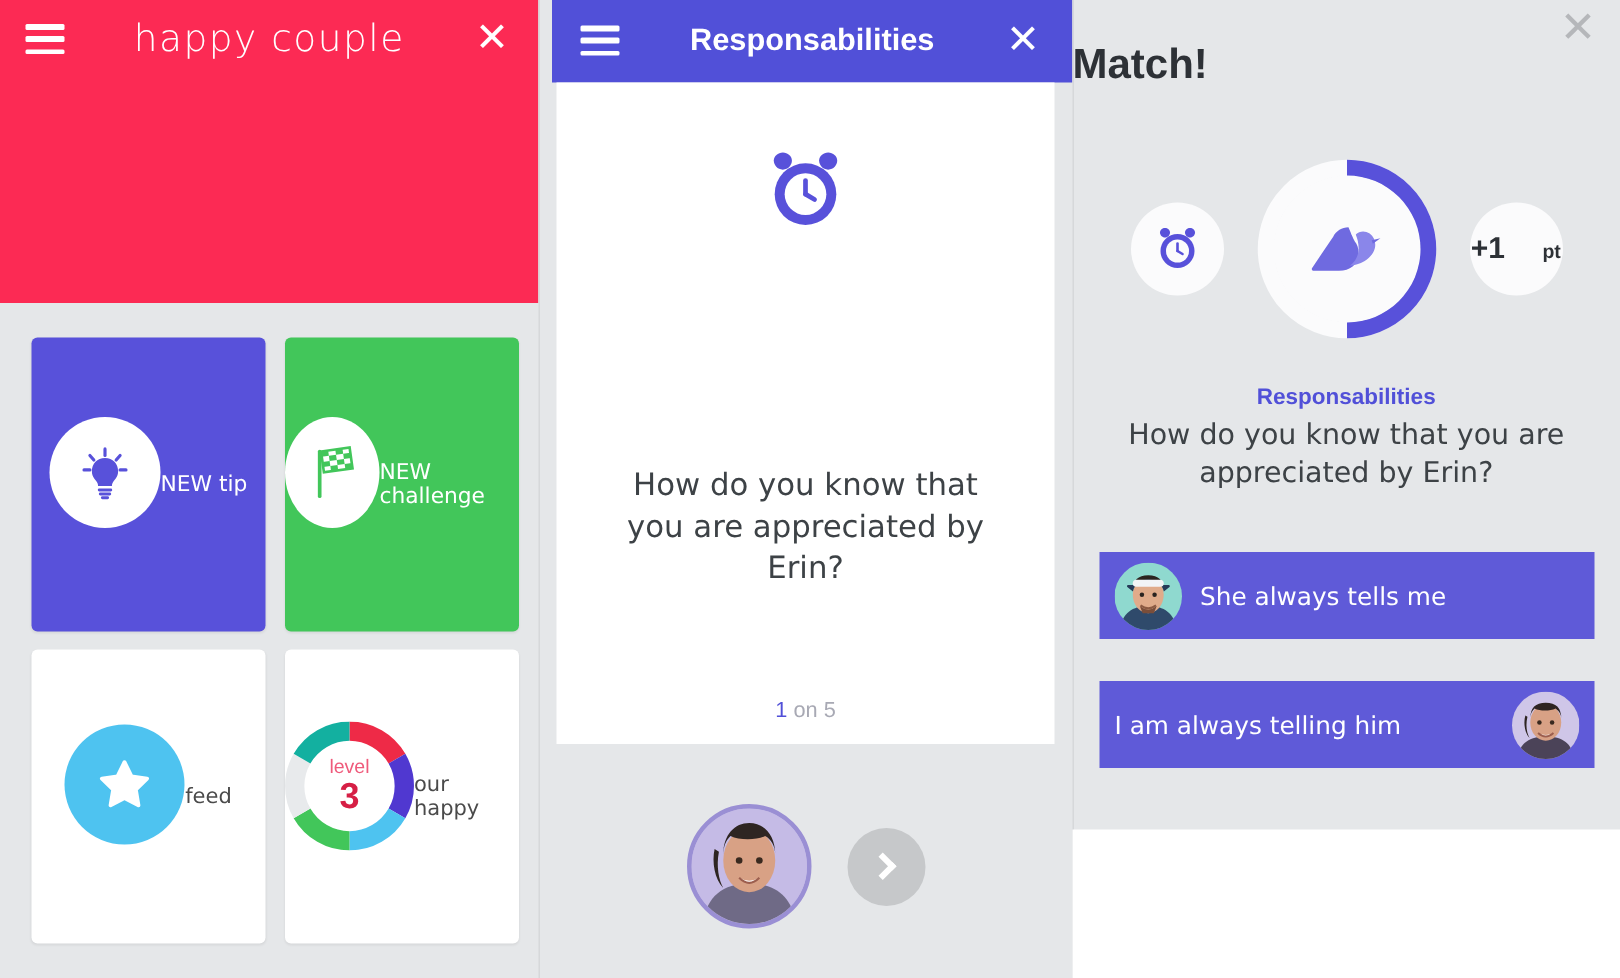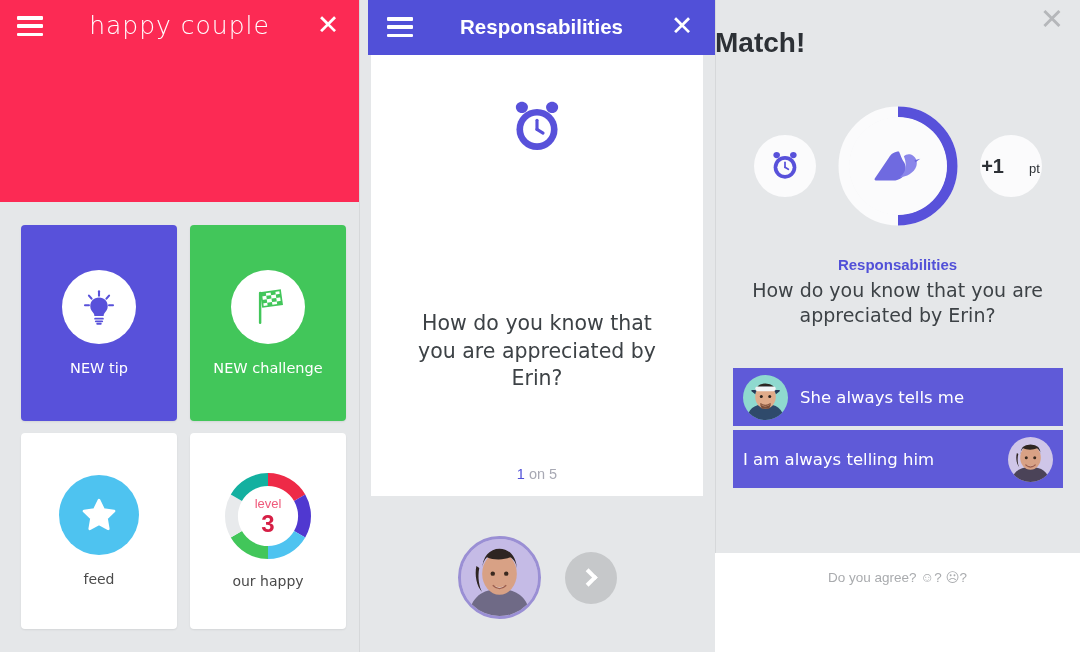--- a/index.html
+++ b/index.html
@@ -51,21 +51,21 @@
     width: 0; height: 0; border-left: 13px solid #fff;
     border-top: 8px solid transparent; border-bottom: 8px solid transparent;
     margin-left: 4px;
   }
   .tiles {
     position: absolute; left: 21px; top: 225px; width: 325px;
     display: grid; grid-template-columns: 156px 156px; gap: 12px 13px;
   }
   .tile {
     height: 196px; border-radius: 4px; position: relative;
-    display: flex; flex-direction: column; align-items: center; justify-content: center;
+    display: flex; flex-direction: row; align-items: center; justify-content: center;
     box-shadow: 0 1px 2px rgba(0,0,0,.08);
   }
   .tile.purple { background: #5851da; }
   .tile.green  { background: #42c65a; }
   .tile.white  { background: #ffffff; }
   .tile-circle {
     width: 74px; height: 74px; border-radius: 50%; background: #fff;
     display: flex; align-items: center; justify-content: center; margin-bottom: 16px;
   }
   .tile-label { font-size: 14.5px; color: #fff; font-family: "DejaVu Sans", sans-serif; }
@@ -136,40 +136,40 @@
   }
   .badge-row {
     position: absolute; left: 0; right: 0; top: 106px; height: 120px;
     display: flex; align-items: center; justify-content: center; gap: 22px;
   }
   .side-badge {
     width: 62px; height: 62px; border-radius: 50%; background: #fbfbfc;
     display: flex; align-items: center; justify-content: center;
   }
   .pt-text { font-size: 20px; font-weight: bold; color: #2d3136; }
-  .pt-text .sm { font-size: 13px; font-weight: normal; margin-left: 25px; }
+  .pt-text .sm { font-size: 13px; font-weight: bold; margin-left: 25px; }
   .ring-wrap { width: 120px; height: 120px; position: relative; }
   .ring-inner {
     position: absolute; left: 11px; top: 11px; width: 98px; height: 98px;
     border-radius: 50%; background: #fbfbfc;
     display: flex; align-items: center; justify-content: center;
   }
   .p3-cat {
     position: absolute; left: 0; right: 0; top: 256px; text-align: center;
     font-size: 15px; font-weight: bold; color: #5150d8;
   }
   .p3-q {
     position: absolute; left: 26px; right: 26px; top: 278px; text-align: center;
     font-size: 19px; color: #3d4246; line-height: 1.33;
     font-family: "DejaVu Sans", sans-serif;
   }
   .answers { position: absolute; left: 18px; top: 368px; width: 330px; }
   .bubble {
     height: 58px; background: #5f5ad8; display: flex; align-items: center;
-    margin-bottom: 4px; padding: 0 10px;
+    margin-bottom: 28px; padding: 0 10px;
   }
   .bubble.left { justify-content: flex-start; gap: 12px; }
   .bubble.right { justify-content: space-between; gap: 12px; }
   .bubble-text { color: #fff; font-size: 16.5px; font-family: "DejaVu Sans", sans-serif; }
   .avatar-sm { width: 45px; height: 45px; border-radius: 50%; overflow: hidden; position: relative; }
   .cta-card {
     position: absolute; left: 0; top: 553px; width: 365px; height: 99px; background: #fff;
   }
   .cta-q {
     position: absolute; left: 0; right: 0; top: 16px; text-align: center;
@@ -409,17 +409,16 @@
             <circle cx="19.5" cy="22" r="1.6" fill="#39291f"></circle>
             <circle cx="28.5" cy="22" r="1.6" fill="#39291f"></circle>
             <path d="M18.5 29.5q5.5 5 11 0q-5.5 3-11 0z" fill="#fff"></path>
             <path d="M18.5 29.5q5.5 5 11 0" fill="none" stroke="#9c5e4e" stroke-width="1.3"></path>
           </svg>
         </div>
       </div>
     </div>
 
     <div class="cta-card">
-      <div class="cta-q">Do you agree? ☺? ☹?</div>
     </div>
   </div>
 
 </div>
 
 </body></html>

